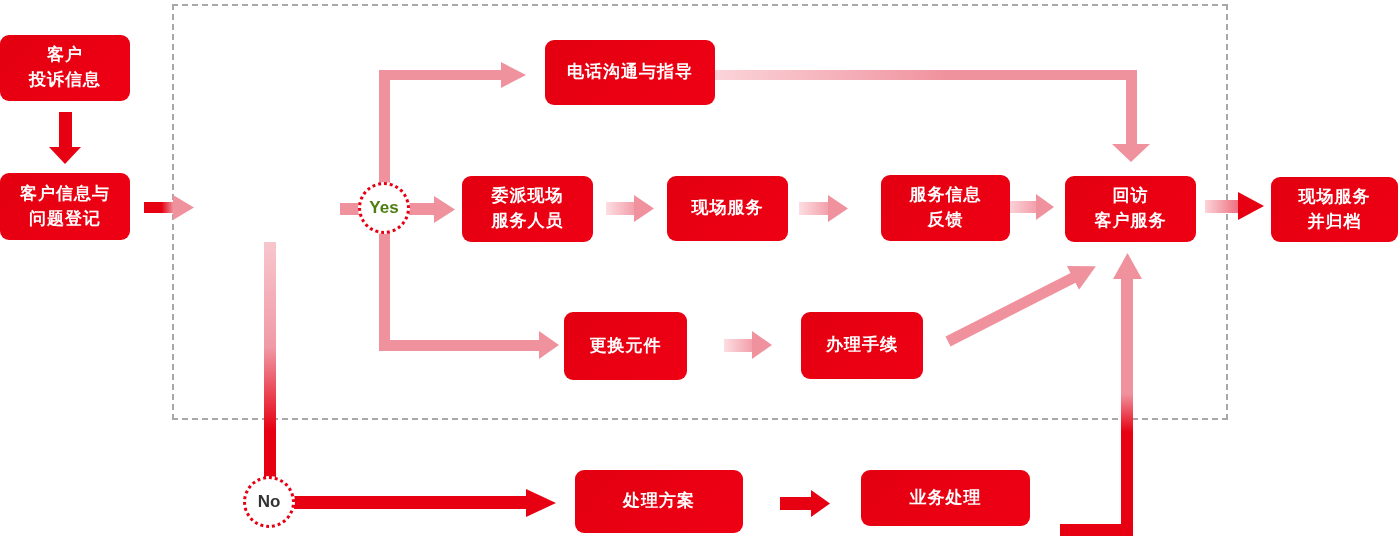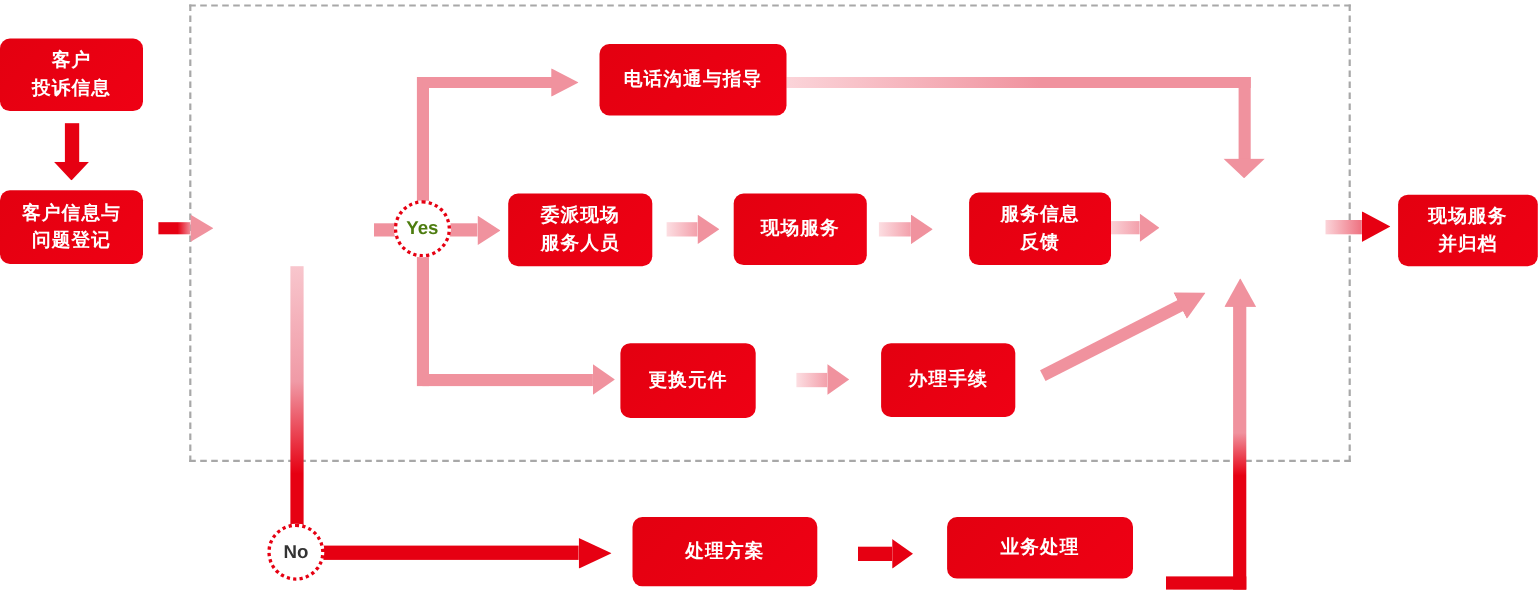--- a/index.html
+++ b/index.html
@@ -149,20 +149,24 @@
 
   <div class="node" style="left:667px;top:176px;width:121px;height:65px;">
     <span>现场服务</span>
   </div>
 
   <div class="node" style="left:861px;top:175px;width:129px;height:66px;margin-left:20px;">
     <span>服务信息</span>
     <span>反馈</span>
   </div>
 
+  <div class="node" style="left:1065px;top:176px;width:131px;height:66px;">
+    <span>回访</span>
+    <span>客户服务</span>
+  </div>
 
   <div class="node" style="left:1271px;top:177px;width:127px;height:65px;">
     <span>现场服务</span>
     <span>并归档</span>
   </div>
 
   <div class="node" style="left:564px;top:312px;width:123px;height:68px;">
     <span>更换元件</span>
   </div>
 

